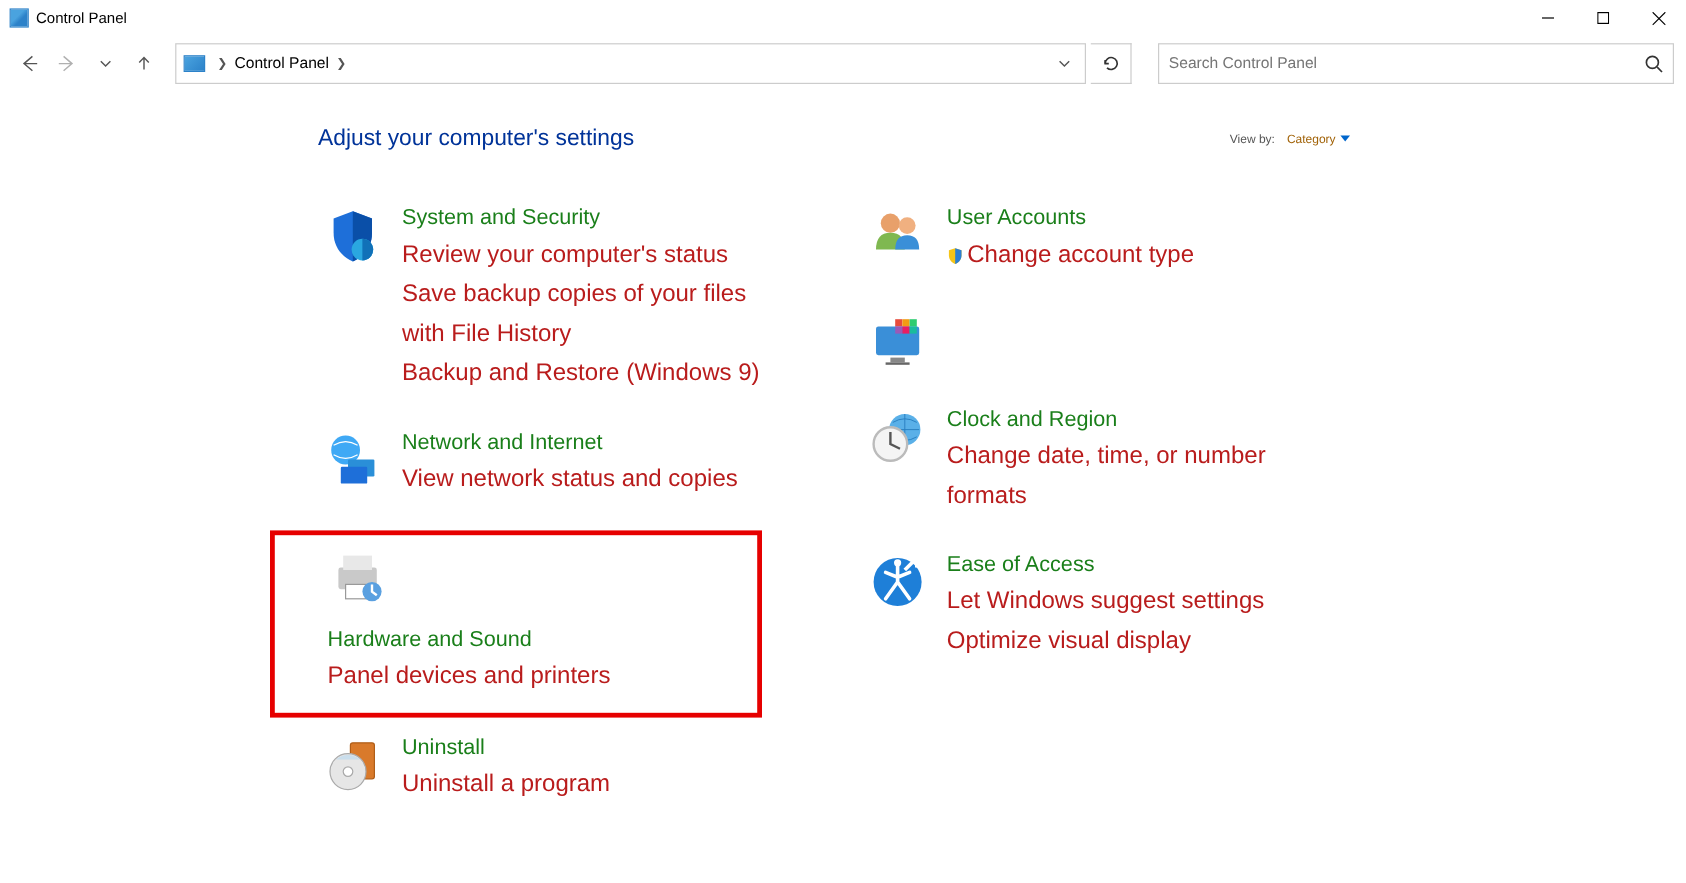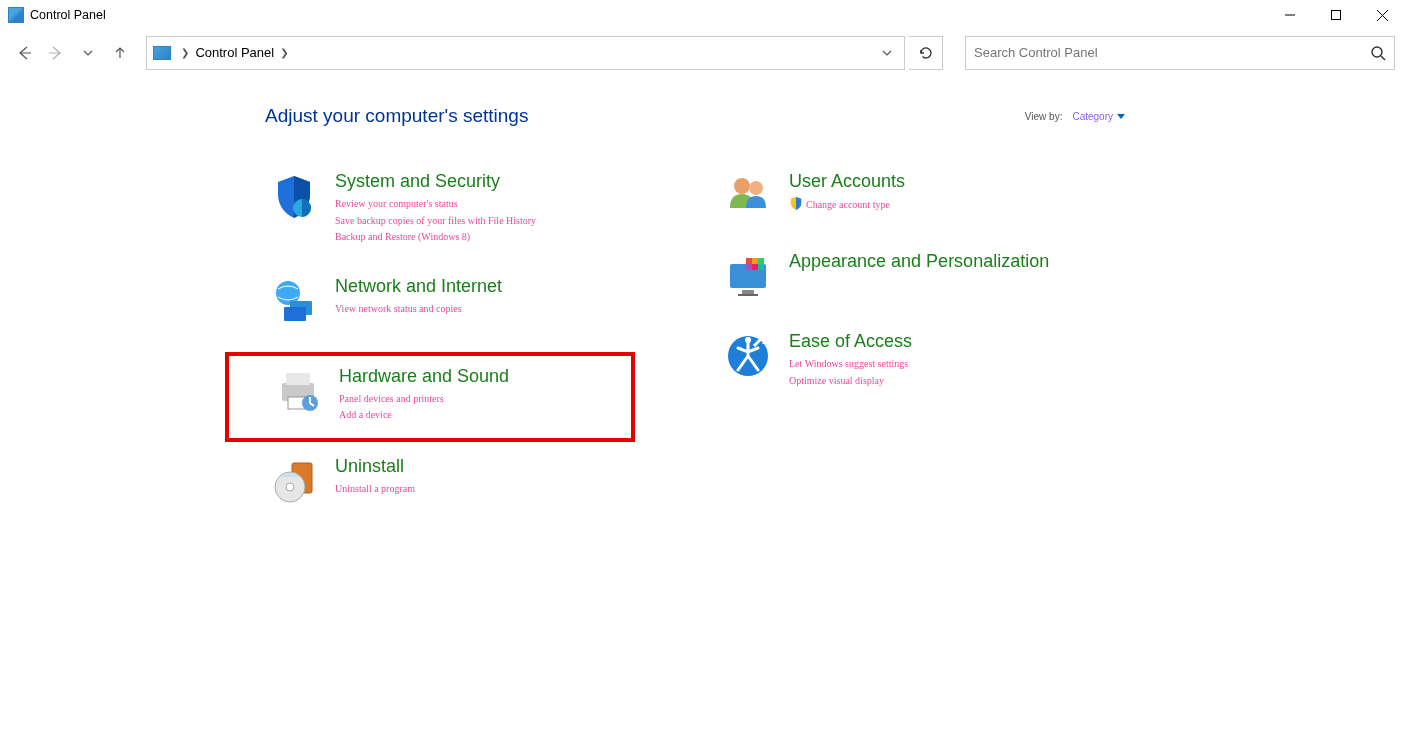--- a/index.html
+++ b/index.html
@@ -108,21 +108,21 @@
   .page-heading {
     color:#003399;
     font-size:19px;
     font-weight:400;
   }
   .viewby {
     margin-left:auto;
     display:flex;align-items:center;gap:10px;font-size:10px;
   }
   .viewby-label { color:#555; }
-  .viewby-value { color:#8b5cf6; cursor:default;}
+  .viewby-value { color:#a16207; cursor:default;}
   .viewby-value::after{
     content:"";display:inline-block;margin-left:4px;
     border-left:4px solid transparent;border-right:4px solid transparent;
     border-top:5px solid #0066cc;vertical-align:middle;
   }
 
   .columns {
     display:flex;
     gap:54px;
   }
@@ -139,38 +139,37 @@
   }
   .cat-body { padding-top:0; }
   .cat-title {
     color:#1a7f1a;
     font-size:18px;
     font-weight:400;
     margin-bottom:4px;
     cursor:default;
   }
   .cat-link, .cat-link-shield {
-    color:#ec4899;
-    font-size:10px;
+    color:#b91c1c;
+    font-size:20px;
     line-height:1.65;
     display:block;
     cursor:default;
-    font-family:Liberation Serif, serif;
   }
   .shield-ico {
     display:inline-block;width:14px;height:14px;vertical-align:-2px;margin-right:3px;
   }
   .highlight {
     border:4px solid #e60000;
     padding:6px 4px 10px 4px;
     margin-left:-40px;
     margin-bottom:10px;
     width:410px;
   }
-  .highlight .category{ margin-bottom:0; margin-left:36px;}
+  .highlight .category{ margin-bottom:0; margin-left:36px;flex-direction:column;}
 
   
   .cat-icon svg { width:48px;height:48px; }
 </style>
 </head>
 <body>
 
 <div class="titlebar">
   <div class="titlebar-icon"></div>
   <div class="titlebar-text">Control Panel</div>
@@ -261,21 +260,21 @@
               <path d="M24 4 L40 10 V22 C40 34 33 42 24 46 C15 42 8 34 8 22 V10 Z" fill="#1e6fd9"></path>
               <path d="M24 4 L40 10 V22 C40 34 33 42 24 46 Z" fill="#0a4fa8"></path>
               <circle cx="32" cy="36" r="9" fill="#2aa7e0"></circle>
               <path d="M32 27 a9 9 0 0 1 0 18 Z" fill="#1171b8"></path>
             </svg>
         </div>
         <div class="cat-body">
           <div class="cat-title">System and Security</div>
           <span class="cat-link">Review your computer's status</span>
           <span class="cat-link">Save backup copies of your files with File History</span>
-          <span class="cat-link">Backup and Restore (Windows 8)</span>
+          <span class="cat-link">Backup and Restore (Windows 9)</span>
         </div>
       </div>
 
       <div class="category">
         <div class="cat-icon">
           <svg viewBox="0 0 48 48">
               <circle cx="18" cy="16" r="12" fill="#3fa9f5"></circle>
               <path d="M8 12 Q18 6 28 12 M8 20 Q18 26 28 20" stroke="#fff" stroke-width="1" fill="none"></path>
               <rect x="20" y="24" width="22" height="14" rx="1" fill="#2a8fd8"></rect>
               <rect x="14" y="30" width="22" height="14" rx="1" fill="#1e6fd9"></rect>
@@ -294,21 +293,20 @@
                 <rect x="8" y="16" width="32" height="18" rx="2" fill="#c9c9c9"></rect>
                 <rect x="12" y="6" width="24" height="12" fill="#e8e8e8"></rect>
                 <rect x="14" y="30" width="20" height="12" fill="#fff" stroke="#999"></rect>
                 <circle cx="36" cy="36" r="8" fill="#5aa0e0"></circle>
                 <path d="M36 30 V36 L40 39" stroke="#fff" stroke-width="2" fill="none"></path>
               </svg>
           </div>
           <div class="cat-body">
             <div class="cat-title">Hardware and Sound</div>
             <span class="cat-link">Panel devices and printers</span>
-            <span class="cat-link">Add a device</span>
           </div>
         </div>
       </div>
 
       <div class="category">
         <div class="cat-icon">
           <svg viewBox="0 0 48 48">
               <rect x="22" y="6" width="20" height="30" rx="2" fill="#d97a2b"></rect>
               <rect x="22" y="6" width="20" height="30" rx="2" fill="none" stroke="#b05e18"></rect>
               <circle cx="20" cy="30" r="15" fill="#e6e6e6" stroke="#aaa"></circle>
@@ -353,25 +351,36 @@
               <rect x="18" y="38" width="12" height="4" fill="#888"></rect>
               <rect x="14" y="42" width="20" height="2" fill="#666"></rect>
             <rect x="22" y="6" width="6" height="6" fill="#e74c3c"></rect>
               <rect x="28" y="6" width="6" height="6" fill="#f39c12"></rect>
               <rect x="34" y="6" width="6" height="6" fill="#2ecc71"></rect>
             <rect x="22" y="12" width="6" height="6" fill="#9b59b6"></rect>
               <rect x="28" y="12" width="6" height="6" fill="#e91e63"></rect>
               <rect x="34" y="12" width="6" height="6" fill="#1abc9c"></rect>
           </svg>
         </div>
-        <div class="cat-body">
-          <div class="cat-title">Appearance and Personalization</div>
-        </div>
-      </div>
-
+      </div>
+
+      <div class="category">
+        <div class="cat-icon">
+          <svg viewBox="0 0 48 48">
+              <circle cx="30" cy="18" r="13" fill="#5ab0e8"></circle>
+              <path d="M20 12 Q30 6 40 12 M20 24 Q30 30 40 24 M30 5 V31 M18 18 H42" stroke="#2a7fc0" stroke-width="0.8" fill="none"></path>
+              <circle cx="18" cy="30" r="14" fill="#f4f4f4" stroke="#bbb" stroke-width="2"></circle>
+              <path d="M18 20 V30 L26 34" stroke="#555" stroke-width="2" fill="none"></path>
+            </svg>
+        </div>
+        <div class="cat-body">
+          <div class="cat-title">Clock and Region</div>
+          <span class="cat-link">Change date, time, or number formats</span>
+        </div>
+      </div>
 
       <div class="category">
         <div class="cat-icon">
           <svg viewBox="0 0 48 48">
               <circle cx="24" cy="24" r="20" fill="#1e7fd8"></circle>
               <path d="M24 10 V24 M24 24 L14 38 M24 24 L34 38 M14 16 L24 20 L34 16" stroke="#fff" stroke-width="3" fill="none" stroke-linecap="round"></path>
               <circle cx="24" cy="8" r="3" fill="#fff"></circle>
               <path d="M32 4 L40 4 L40 12" stroke="#fff" stroke-width="3" fill="none"></path>
               <path d="M40 4 L30 14" stroke="#fff" stroke-width="3"></path>
             </svg>

